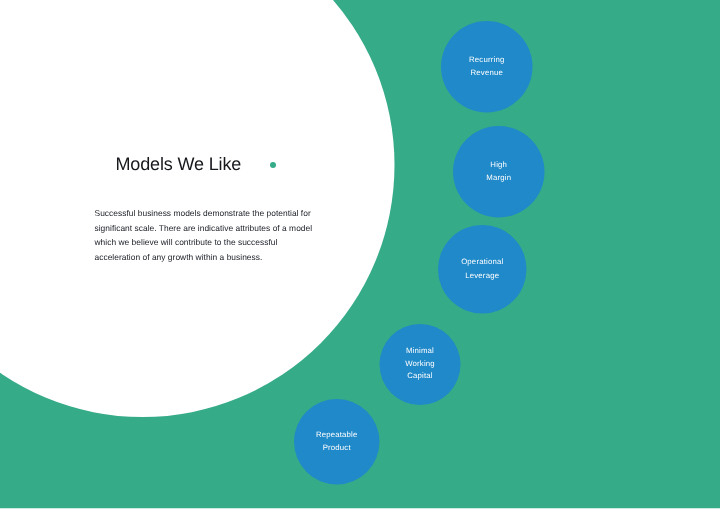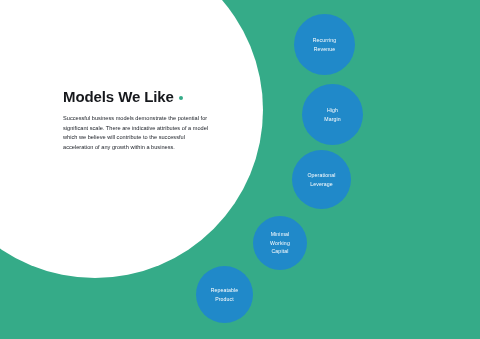--- a/index.html
+++ b/index.html
@@ -27,25 +27,25 @@
     border-radius: 50%;
     background: #ffffff;
   }
   #text-block {
     position: absolute;
     left: 63px;
     top: 88px;
     width: 150px;
   }
   #page-title {
-    font-size: 15px;
-    font-weight: bold;
+    font-size: 12px;
+    font-weight: normal;
     color: #16181c;
     letter-spacing: -0.1px;
-    margin: 0;
+    margin: 14px;
     display: inline-block;
     vertical-align: middle;
   }
   #title-row {
     display: flex;
     align-items: center;
     gap: 5px;
     margin-bottom: 9px;
   }
   #accent-dot {

